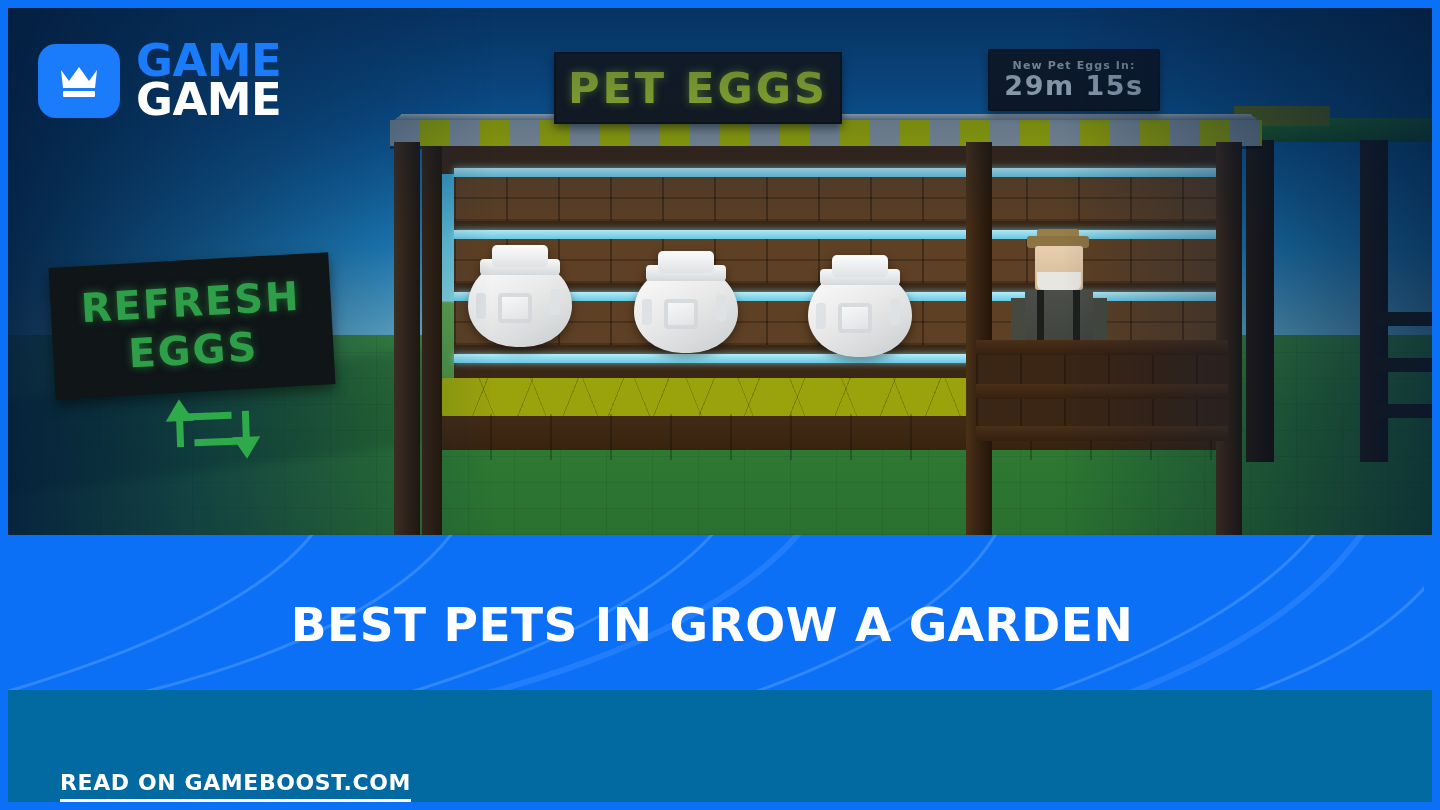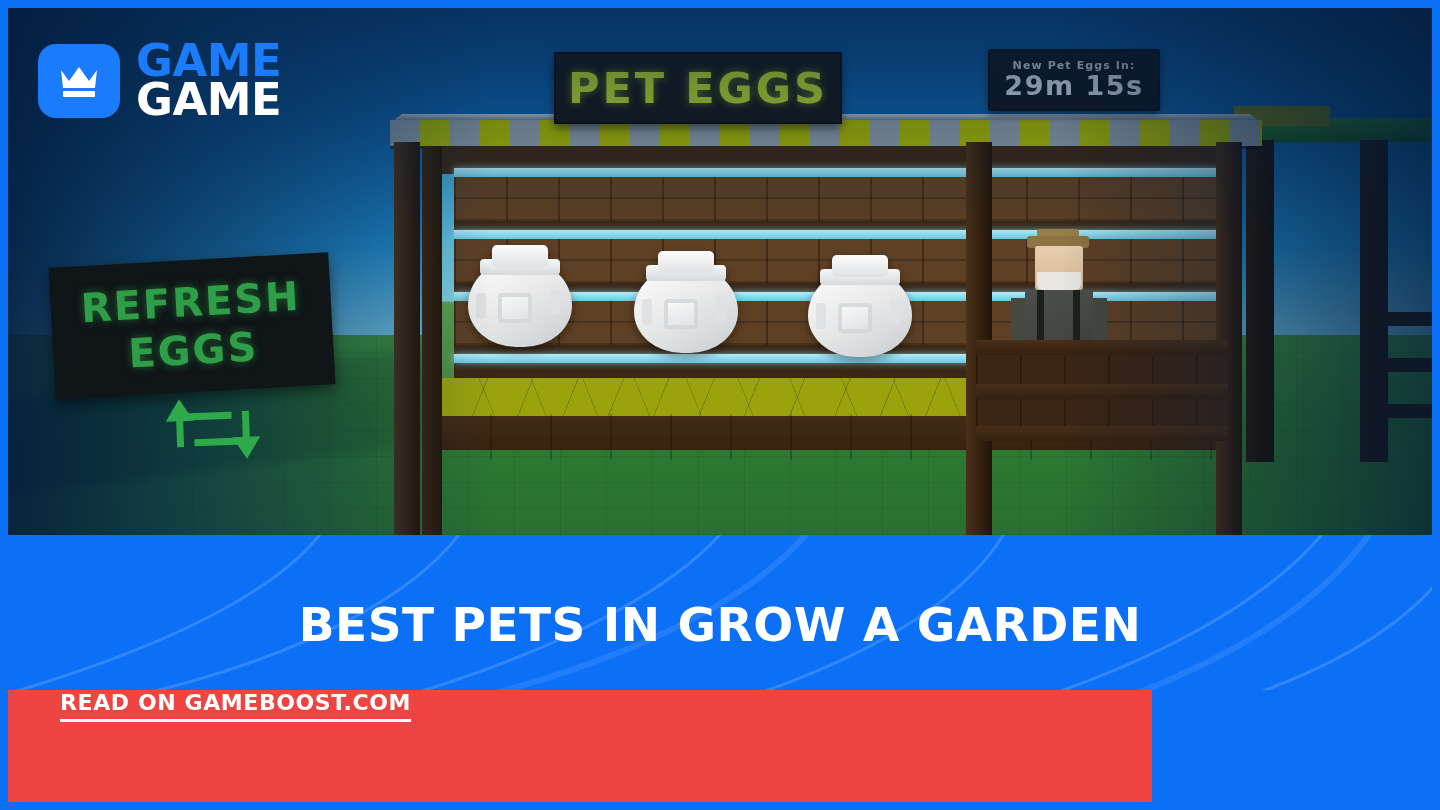--- a/index.html
+++ b/index.html
@@ -289,36 +289,36 @@
     font-size:45px; font-weight:700; letter-spacing:-.5px; color:#1a7cfb;
     font-family:"DejaVu Sans", sans-serif;
   }
   .logo-text .boost{
     font-size:45px; font-weight:700; letter-spacing:-.5px; color:#ffffff;
     font-family:"DejaVu Sans", sans-serif;
   }
 
   
   .band{
-    position:absolute; left:8px; top:535px; width:1424px; height:180px;
+    position:absolute; left:0; top:535px; width:1424px; height:180px;
     background:#0b70f6; overflow:hidden;
     display:flex; flex-direction:column; align-items:center; justify-content:center;
   }
   .band-swirls{ position:absolute; inset:0; opacity:.55; }
   .band h1{
     position:relative; z-index:2; color:#fff; text-align:center;
     font-family:"DejaVu Sans", sans-serif; font-weight:700;
     font-size:47px; line-height:1.12; letter-spacing:.5px;
     text-transform:uppercase;
   }
 
   
   .footer{
-    position:absolute; left:8px; top:690px; width:1144px; height:112px;
-    background:#ef4444; display:flex; align-items:flex-start;
+    position:absolute; left:8px; top:690px; width:1424px; height:112px;
+    background:#0369a1; display:flex; align-items:flex-end;
   }
   .footer a{
     margin-left:52px; color:#ffffff; text-decoration:none;
     font-family:"DejaVu Sans", sans-serif; font-weight:700;
     font-size:22px; letter-spacing:.6px; text-transform:uppercase;
     border-bottom:3px solid #fff; padding-bottom:4px;
   }
 </style>
 </head>
 <body>

